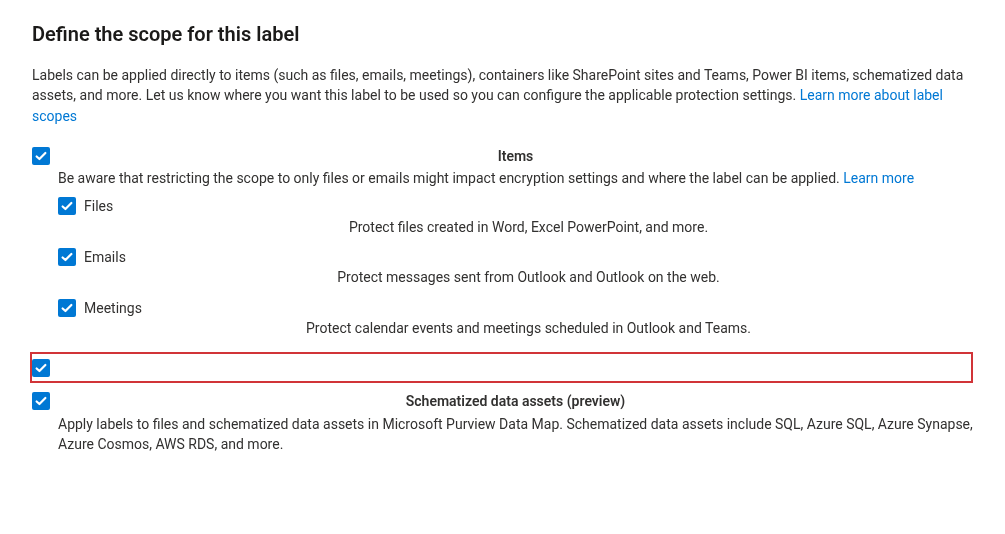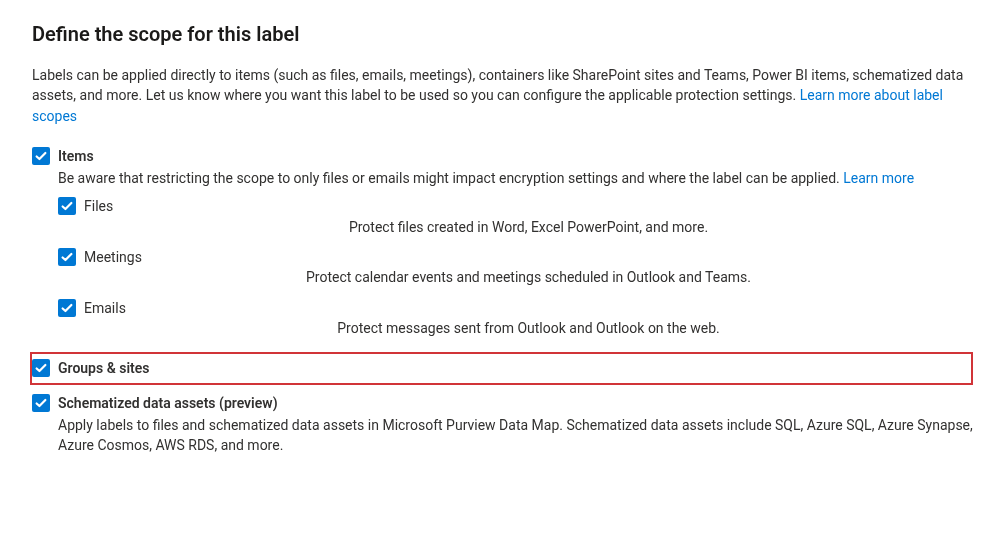--- a/index.html
+++ b/index.html
@@ -63,21 +63,21 @@
     stroke: #fff;
     stroke-width: 2.5;
     stroke-linecap: round;
     stroke-linejoin: round;
   }
   .opt-body { flex: 1 1 auto; }
   .opt-label {
     font-weight: 400;
     color: #323130;
   }
-  .opt-label.bold { font-weight: 600; }
+  .opt-label.bold { font-weight: 600; text-align: center; }
   .opt-desc {
     margin-top: 2px;
     color: #323130;
   }
   .children {
     margin-left: 26px;
     margin-top: 6px;
   }
   .child-row {
     display: flex;
@@ -128,47 +128,46 @@
       </div>
     </div>
 
     <div class="child-row">
       <div class="checkbox checked">
         <svg viewBox="0 0 16 16">
             <path d="M3 8.5 L6.2 11.5 L13 4.5"></path>
           </svg>
       </div>
       <div class="child-body">
-        <div class="child-label">Meetings</div>
-        <div class="child-desc">Protect calendar events and meetings scheduled in Outlook and Teams.</div>
+        <div class="child-label">Emails</div>
+        <div class="child-desc">Protect messages sent from Outlook and Outlook on the web.</div>
       </div>
     </div>
 
     <div class="child-row">
       <div class="checkbox checked">
         <svg viewBox="0 0 16 16">
             <path d="M3 8.5 L6.2 11.5 L13 4.5"></path>
           </svg>
       </div>
       <div class="child-body">
-        <div class="child-label">Emails</div>
-        <div class="child-desc">Protect messages sent from Outlook and Outlook on the web.</div>
+        <div class="child-label">Meetings</div>
+        <div class="child-desc">Protect calendar events and meetings scheduled in Outlook and Teams.</div>
       </div>
     </div>
   </div>
 </div>
 
 <div class="option highlighted">
   <div class="checkbox checked">
     <svg viewBox="0 0 16 16">
         <path d="M3 8.5 L6.2 11.5 L13 4.5"></path>
       </svg>
   </div>
   <div class="opt-body">
-    <div class="opt-label bold">Groups &amp; sites</div>
   </div>
 </div>
 
 <div class="option">
   <div class="checkbox checked">
     <svg viewBox="0 0 16 16">
         <path d="M3 8.5 L6.2 11.5 L13 4.5"></path>
       </svg>
   </div>
   <div class="opt-body">

